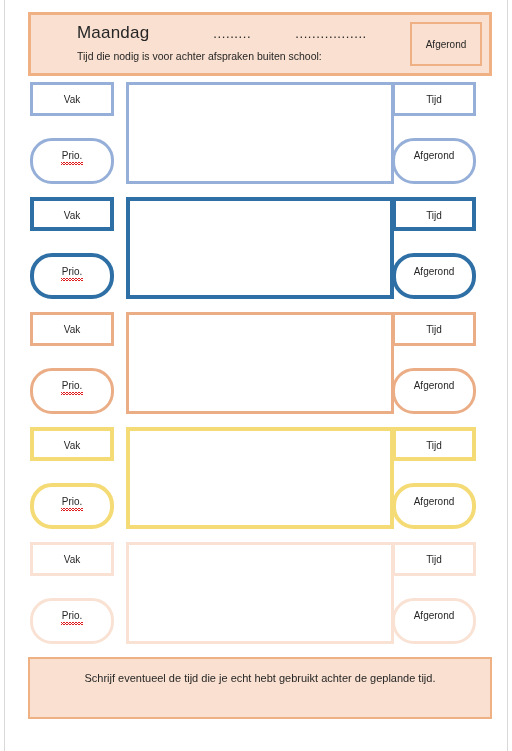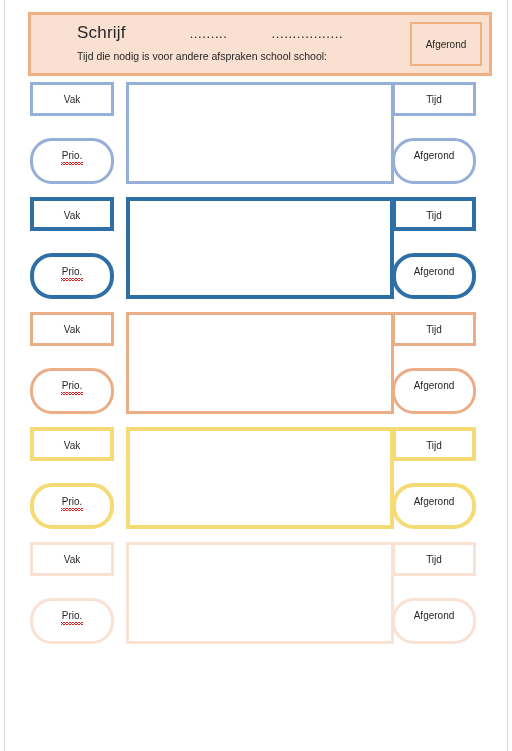--- a/index.html
+++ b/index.html
@@ -164,22 +164,22 @@
 <body>
 
 <div class="page">
 
   <div class="page-edge left"></div>
   <div class="page-edge right"></div>
 
   <div class="sheet">
 
     <div class="header-banner" style="background: rgb(250, 224, 208); border-color: rgb(239, 176, 131);">
-      <span class="header-title">Schrijf</span><span class="header-dots d1">.........</span><span class="header-dots d2">.................</span>
-      <div class="header-sub">Tijd die nodig is voor andere afspraken school school:</div>
+      <span class="header-title">Maandag</span><span class="header-dots d1">.........</span><span class="header-dots d2">.................</span>
+      <div class="header-sub">Tijd die nodig is voor achter afspraken buiten school:</div>
       <div class="header-badge" style="background: rgb(250, 224, 208); border-color: rgb(239, 176, 131);">
         <span>Afgerond</span>
       </div>
     </div>
 
     <div id="rows-host">
         <div class="row">
           <div class="row-grid">
             <div class="cell c-left  r-top" style="border-width: 3px; border-color: rgb(149, 175, 216);"><span>Vak</span></div>
             <div class="cell c-left  r-bot" style="border-width: 3px; border-color: rgb(149, 175, 216);"><span class="squiggle">Prio.</span></div>
@@ -219,15 +219,18 @@
           <div class="row-grid">
             <div class="cell c-left  r-top" style="border-width: 3px; border-color: rgb(249, 226, 211);"><span>Vak</span></div>
             <div class="cell c-left  r-bot" style="border-width: 3px; border-color: rgb(249, 226, 211);"><span class="squiggle">Prio.</span></div>
             <div class="cell c-mid   r-full" style="border-width: 3px; border-color: rgb(249, 226, 211);"></div>
             <div class="cell c-right r-top" style="border-width: 3px; border-color: rgb(249, 226, 211);"><span>Tijd</span></div>
             <div class="cell c-right r-bot" style="border-width: 3px; border-color: rgb(249, 226, 211);"><span>Afgerond</span></div>
           </div>
         </div>
       </div>
 
+    <div class="footer-banner" style="background: rgb(250, 224, 208); border-color: rgb(239, 176, 131);">
+      <span>Schrijf eventueel de tijd die je echt hebt gebruikt achter de geplande tijd.</span>
+    </div>
 
   </div>
 </div>
 
 </body></html>

